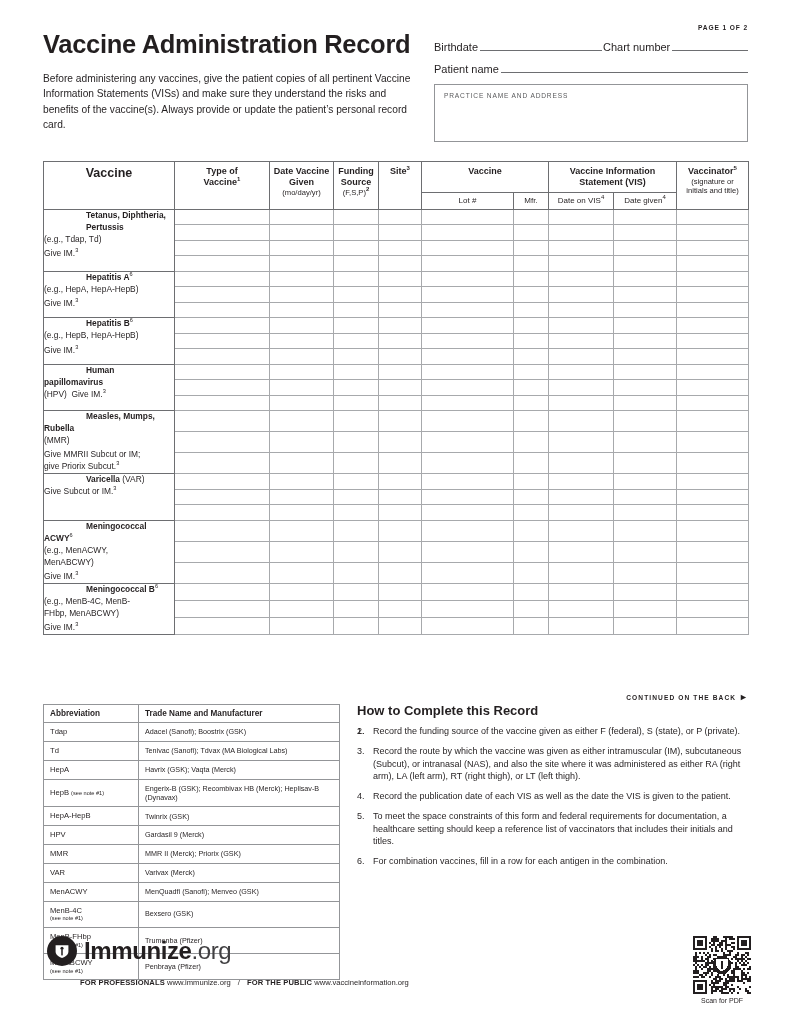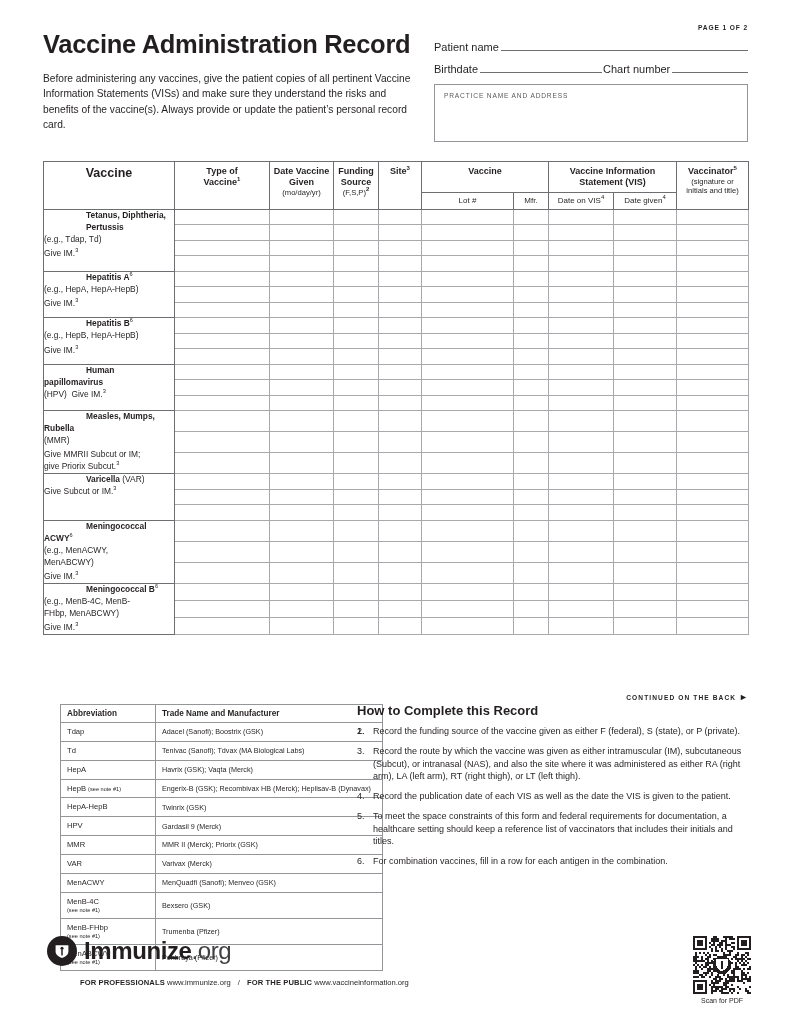--- a/index.html
+++ b/index.html
@@ -71,21 +71,21 @@
   .fillcell.firstsub { border-top-color:#414042 !important; }
 
   .continued {
     position:absolute; right:43px; top:692px;
     font-size:6.6px; font-weight:bold; letter-spacing:1.1px; color:#231f20;
   }
   .continued .tri { font-size:9px; letter-spacing:0; }
 
   
   .abbrev {
-    position:absolute; left:60px; top:704px; width:323px;
+    position:absolute; left:43px; top:704px; width:297px;
     border-collapse:collapse; table-layout:fixed;
     border:1.3px solid #414042;
   }
   .abbrev th, .abbrev td { border:0.7px solid #939598; padding:4px 6px; text-align:left; }
   .abbrev th { font-size:8.2px; font-weight:bold; color:#231f20; }
   .abbrev td { font-size:7.2px; color:#231f20; line-height:1.3; vertical-align:middle; }
   .abbrev td.abbr { font-size:7.6px; }
   .abbrev td.abbr .note { font-size:5.6px; color:#231f20; }
   .abbrev td.abbr .note.blk { display:block; }
 
@@ -132,28 +132,28 @@
     <h1 class="title">
       <span>Vaccine Administration Record</span><br>
     </h1>
     <div class="subtitle">Before administering any vaccines, give the patient copies of all pertinent Vaccine Information Statements (VISs) and make sure they understand the risks and benefits of the vaccine(s). Always provide or update the patient’s personal record card.</div>
   </div>
 
   <div class="hdr-right">
     <div class="pageof">PAGE 1 OF 2</div>
 
     <div class="fieldrow">
-      <span class="lbl">Patient name</span>
-      <span class="rule"></span>
-    </div>
-
-    <div class="fieldrow">
       <span class="lbl">Birthdate</span>
       <span class="rule fixed" style="width:122px"></span>
       <span class="lbl" style="margin-left:1px">Chart number</span>
+      <span class="rule"></span>
+    </div>
+
+    <div class="fieldrow">
+      <span class="lbl">Patient name</span>
       <span class="rule"></span>
     </div>
 
     <div class="practice-box">
       <div class="ph">PRACTICE NAME AND ADDRESS</div>
     </div>
   </div>
 
   <table class="vtable tbl-outer">
     <colgroup>

